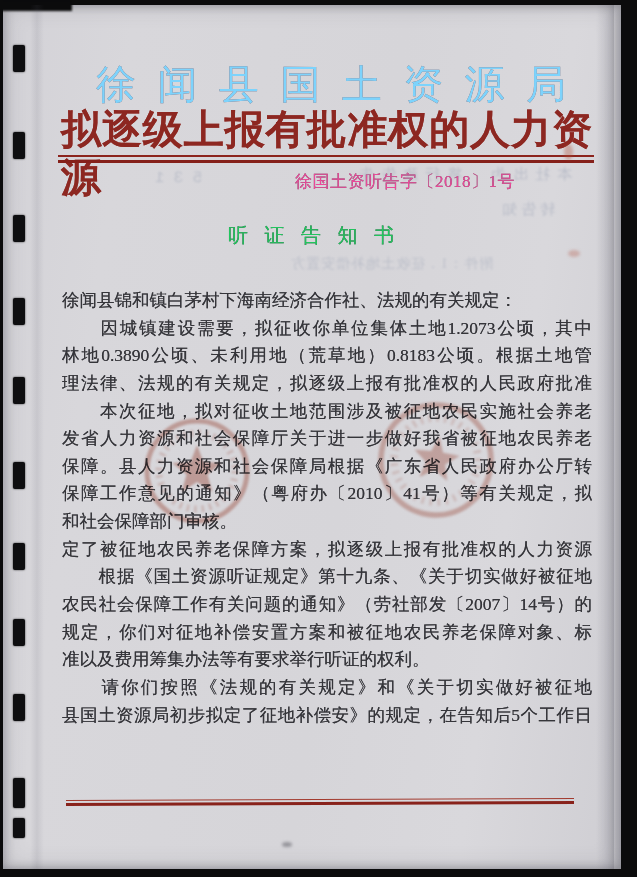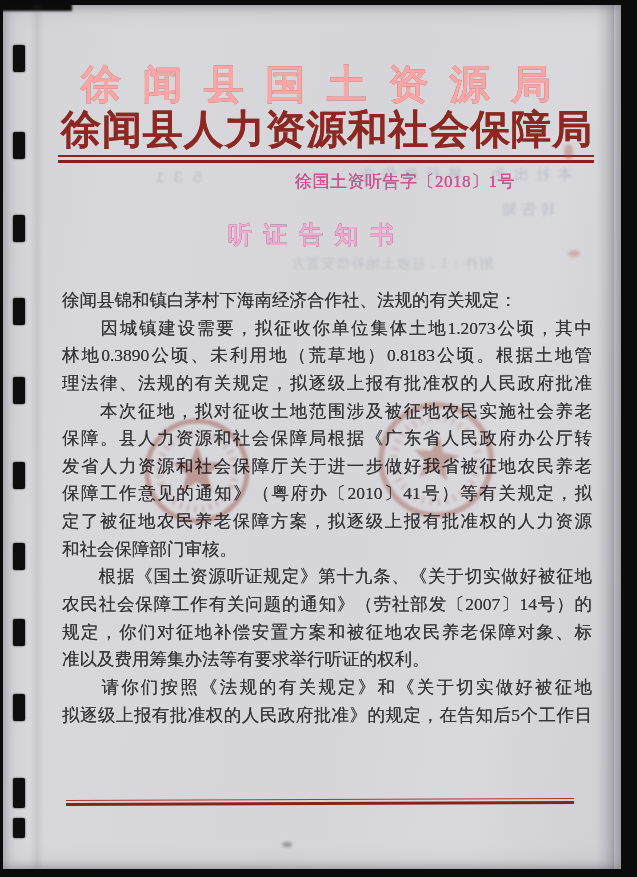--- a/index.html
+++ b/index.html
@@ -14,43 +14,43 @@
     box-shadow:inset 0 0 22px rgba(90,90,100,.25), inset -6px 0 10px rgba(70,70,80,.28), inset 3px 0 8px rgba(80,80,90,.25);
   }
   .crease{position:absolute;pointer-events:none;}
   
   .hole{
     position:absolute;left:13px;width:12px;height:27px;background:#0e0e10;
     border-radius:2px;box-shadow:0 0 2px rgba(0,0,0,.8);
   }
   
   #agency1{
-    position:absolute;left:81px;top:61px;width:470px;height:48px;
-    font-size:40px;font-weight:bold;color:#fca5a5;
+    position:absolute;left:96px;top:61px;width:470px;height:48px;
+    font-size:40px;font-weight:normal;color:#7dd3fc;
     text-align:justify;text-align-last:justify;line-height:48px;
     text-shadow:0 0 .6px rgba(141,39,33,.85);
   }
   #agency2{
     position:absolute;left:61px;top:106px;width:531px;height:48px;
     font-size:40px;font-weight:bold;color:#8d2721;
     text-align:justify;text-align-last:justify;line-height:48px;
     text-shadow:0 0 .6px rgba(141,39,33,.85);
   }
   #head-rule{
     position:absolute;left:58px;top:155px;width:536px;height:3px;
     border-top:2.5px solid #8c241d;border-bottom:3.5px solid #85201a;
   }
   #doc-number{
     position:absolute;left:255px;top:170px;width:300px;height:24px;
     font-size:17px;color:#ec4899;text-align:center;letter-spacing:.5px;
     text-shadow:0 0 .4px rgba(47,47,53,.8);
   }
   #doc-title{
     position:absolute;left:228px;top:220px;width:166px;height:30px;
-    font-size:24px;font-weight:bold;color:#f9a8d4;
+    font-size:20px;font-weight:normal;color:#22c55e;
     text-align:justify;text-align-last:justify;line-height:30px;
     text-shadow:0 0 .6px rgba(31,31,36,.9);
   }
   
   #body-text{
     position:absolute;left:62px;top:287px;width:530px;
     font-size:17.5px;color:#35353a;line-height:27.65px;
     text-shadow:0 0 .45px rgba(53,53,58,.85);
   }
   .bline{height:27.65px;white-space:nowrap;}
@@ -94,48 +94,48 @@
   <div class="hole" style="top:298px;"></div>
   <div class="hole" style="top:377px;"></div>
   <div class="hole" style="top:462px;"></div>
   <div class="hole" style="top:543px;"></div>
   <div class="hole" style="top:619px;"></div>
   <div class="hole" style="top:694px;"></div>
   <div class="hole" style="top:778px;height:30px;"></div>
   <div class="hole" style="top:818px;height:20px;"></div>
 
   <div id="agency1">徐闻县国土资源局</div>
-  <div id="agency2">徐闻县人力资源和社会保障局</div>
+  <div id="agency2">拟逐级上报有批准权的人力资源</div>
   <div id="head-rule"></div>
 
   <div id="doc-number">徐国土资听告字〔2018〕1号</div>
   <div id="doc-title">听证告知书</div>
 
   <div class="bleed" style="left:148px;top:168px;">５３１</div>
   <div class="bleed" style="left:352px;top:165px;letter-spacing:7px;">本社出为　将行政告先</div>
   <div class="bleed" style="left:498px;top:200px;">转告知</div>
   <div class="bleed" style="left:290px;top:255px;font-size:14px;letter-spacing:1px;opacity:.32;">附件：1．征收土地补偿安置方</div>
 
   <div id="body-text">
     <div class="bline">徐闻县锦和镇白茅村下海南经济合作社、法规的有关规定：</div>
     <div class="bline fill">　　因城镇建设需要，拟征收你单位集体土地1.2073公顷，其中</div>
     <div class="bline fill">林地0.3890公顷、未利用地（荒草地）0.8183公顷。根据土地管</div>
     <div class="bline fill">理法律、法规的有关规定，拟逐级上报有批准权的人民政府批准</div>
     <div class="bline fill">　　本次征地，拟对征收土地范围涉及被征地农民实施社会养老</div>
+    <div class="bline fill">发省人力资源和社会保障厅关于进一步做好我省被征地农民养老</div>
     <div class="bline fill">保障。县人力资源和社会保障局根据《广东省人民政府办公厅转</div>
-    <div class="bline fill">发省人力资源和社会保障厅关于进一步做好我省被征地农民养老</div>
     <div class="bline fill">保障工作意见的通知》（粤府办〔2010〕41号）等有关规定，拟</div>
+    <div class="bline">和社会保障部门审核。</div>
     <div class="bline fill">定了被征地农民养老保障方案，拟逐级上报有批准权的人力资源</div>
-    <div class="bline">和社会保障部门审核。</div>
     <div class="bline fill">　　根据《国土资源听证规定》第十九条、《关于切实做好被征地</div>
     <div class="bline fill">农民社会保障工作有关问题的通知》（劳社部发〔2007〕14号）的</div>
     <div class="bline fill">规定，你们对征地补偿安置方案和被征地农民养老保障对象、标</div>
     <div class="bline">准以及费用筹集办法等有要求举行听证的权利。</div>
     <div class="bline fill">　　请你们按照《法规的有关规定》和《关于切实做好被征地</div>
-    <div class="bline fill">拟逐级上报有批准权的人民政府批准》的规定，在告知后5个工作日</div>
+    <div class="bline fill">县国土资源局初步拟定了征地补偿安》的规定，在告知后5个工作日</div>
   </div>
 
   <svg id="seal-layer" width="637" height="877" viewBox="0 0 637 877">
     <g opacity="0.40" filter="blur(0.8px)" transform="translate(197,471)">
       <circle r="50" fill="none" stroke="#b24f3a" stroke-width="5"></circle>
       <circle r="38" fill="none" stroke="#b24f3a" stroke-width="7" stroke-dasharray="2.5,5" opacity=".55"></circle>
       <path d="M0,-26 L6.5,-8.9 L24.7,-8 L10.5,3.4 L15.3,21 L0,11 L-15.3,21 L-10.5,3.4 L-24.7,-8 L-6.5,-8.9 Z" fill="#b24f3a"></path>
     </g>
     <g opacity="0.36" filter="blur(0.9px)" transform="translate(436,460) rotate(8)">
       <circle r="55" fill="none" stroke="#b24f3a" stroke-width="5.5"></circle>

